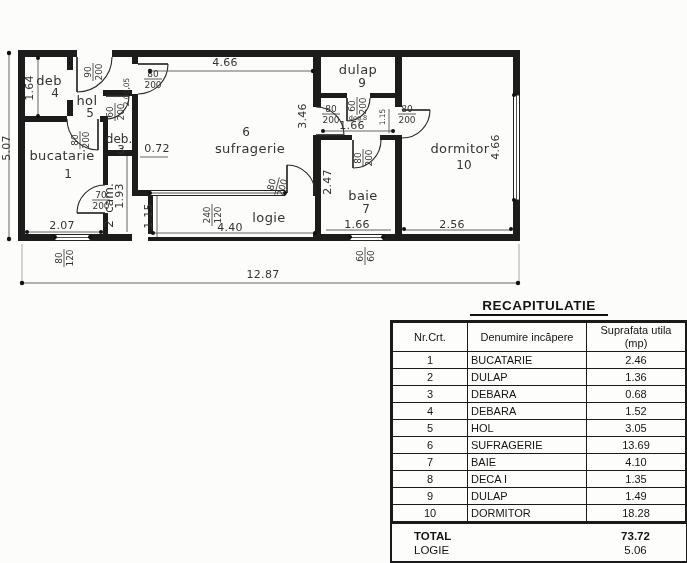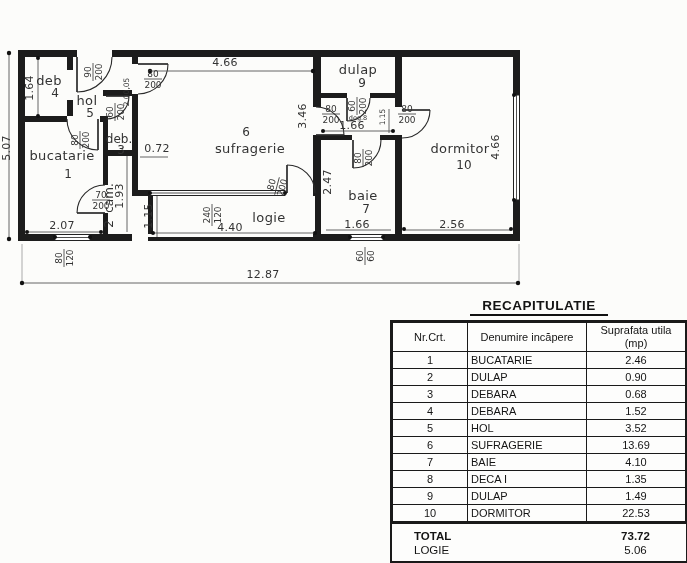--- a/index.html
+++ b/index.html
@@ -318,36 +318,36 @@
         </th>
       </tr>
       <tr>
             <td class="c">1</td>
             <td class="l">BUCATARIE</td>
             <td class="c">2.46</td>
           </tr>
       <tr>
             <td class="c">2</td>
             <td class="l">DULAP</td>
-            <td class="c">0.90</td>
+            <td class="c">1.36</td>
           </tr>
       <tr>
             <td class="c">3</td>
             <td class="l">DEBARA</td>
             <td class="c">0.68</td>
           </tr>
       <tr>
             <td class="c">4</td>
             <td class="l">DEBARA</td>
             <td class="c">1.52</td>
           </tr>
       <tr>
             <td class="c">5</td>
             <td class="l">HOL</td>
-            <td class="c">3.52</td>
+            <td class="c">3.05</td>
           </tr>
       <tr>
             <td class="c">6</td>
             <td class="l">SUFRAGERIE</td>
             <td class="c">13.69</td>
           </tr>
       <tr>
             <td class="c">7</td>
             <td class="l">BAIE</td>
             <td class="c">4.10</td>
@@ -358,21 +358,21 @@
             <td class="c">1.35</td>
           </tr>
       <tr>
             <td class="c">9</td>
             <td class="l">DULAP</td>
             <td class="c">1.49</td>
           </tr>
       <tr>
             <td class="c">10</td>
             <td class="l">DORMITOR</td>
-            <td class="c">22.53</td>
+            <td class="c">18.28</td>
           </tr>
     </tbody>
       </table>
     <div class="total-sec">
       <div class="t-row">
         <span class="t-label bold">TOTAL</span>
         <span class="t-val bold">73.72</span>
       </div>
       <div class="t-row">
         <span class="t-label">LOGIE</span>

